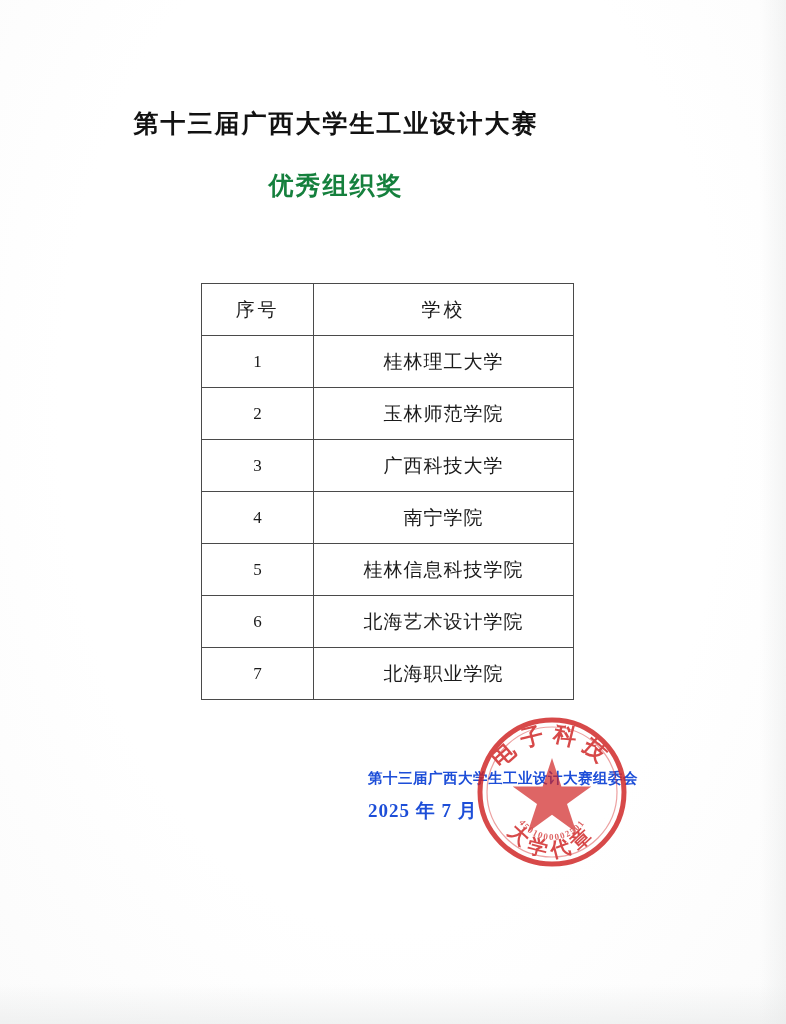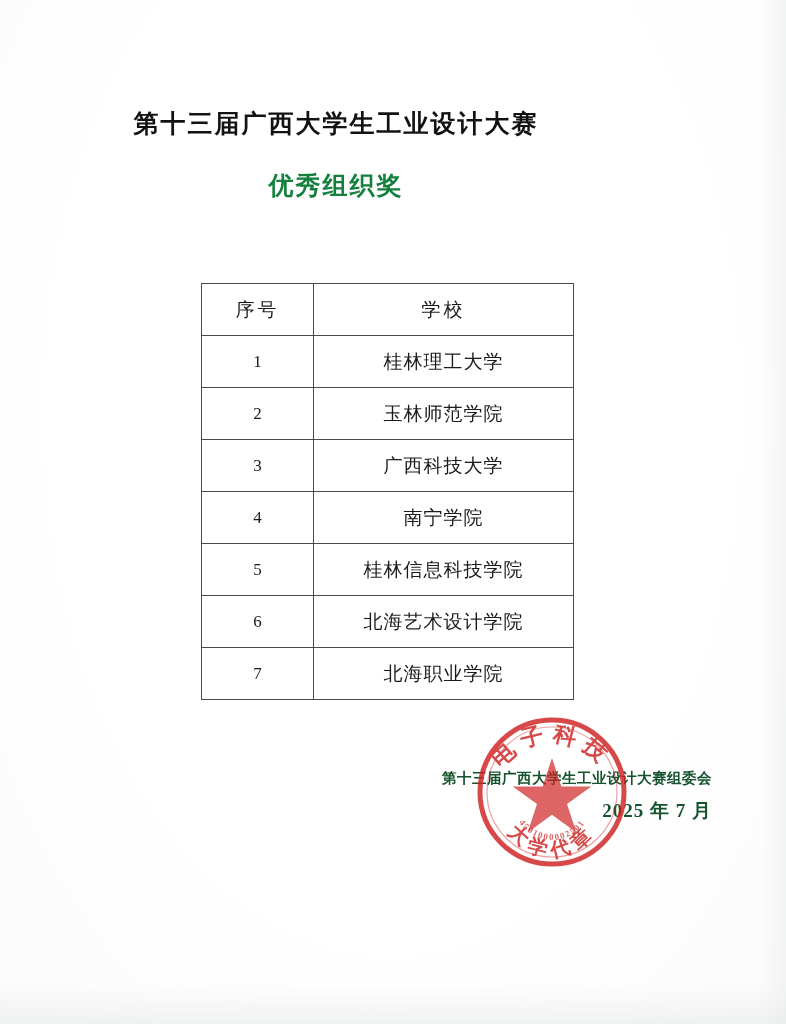--- a/index.html
+++ b/index.html
@@ -91,24 +91,24 @@
     font-family: "Liberation Serif", serif;
   }
   td.cell-school {
     font-size: 19px;
     letter-spacing: 1px;
   }
 
   .signature {
     position: absolute;
     top: 765px;
-    left: 352px;
+    left: 368px;
     width: 360px;
-    text-align: right;
-    color: #14532d;
+    text-align: left;
+    color: #1d4ed8;
   }
   .sig-line {
     font-size: 14.5px;
     font-weight: bold;
     letter-spacing: 0.5px;
     line-height: 1.9;
     white-space: nowrap;
   }
   .sig-line.org { font-size: 14.5px; }
   .sig-line.paren { font-size: 13.5px; }

